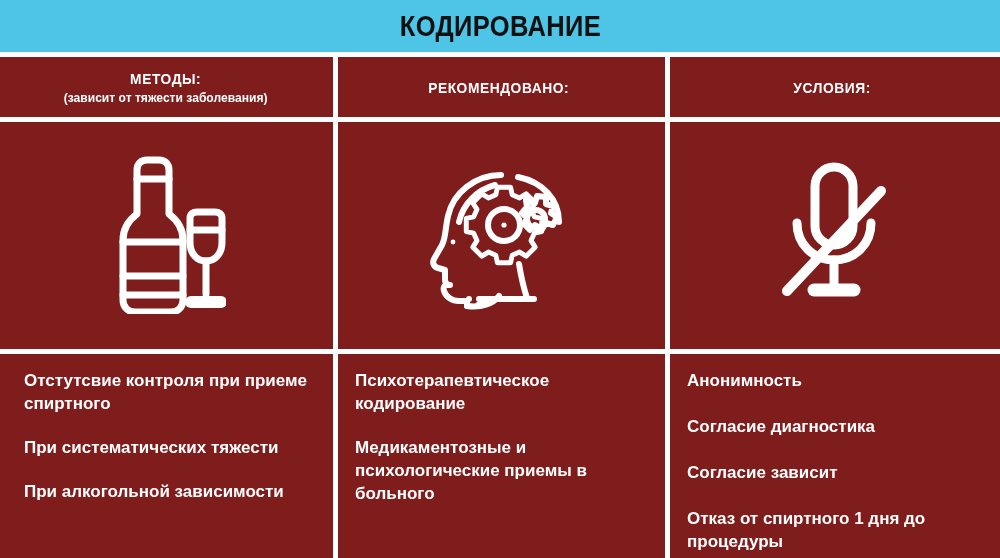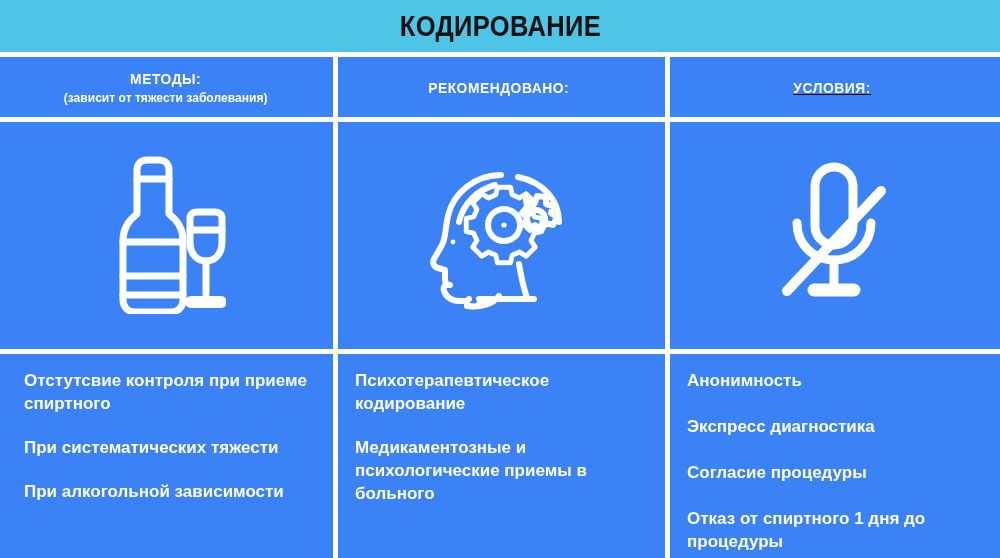--- a/index.html
+++ b/index.html
@@ -7,21 +7,21 @@
     padding: 0;
     background: #ffffff;
   }
   body {
     font-family: "Liberation Sans", "DejaVu Sans", sans-serif;
   }
   #infographic {
     position: relative;
     width: 1000px;
     height: 558px;
-    background: #3b82f6;
+    background: #7f1d1d;
     overflow: hidden;
   }
 
   
   .title-band {
     position: absolute;
     left: 0;
     top: 0;
     width: 1000px;
     height: 52px;
@@ -73,21 +73,21 @@
     flex: 0 0 333px;
     display: flex;
     flex-direction: column;
     align-items: center;
     justify-content: center;
     text-align: center;
     box-sizing: border-box;
     padding: 0 10px;
   }
   .header-cell.mid  { flex: 0 0 332px; }
-  .header-cell.last { flex: 0 0 335px; text-decoration: underline; }
+  .header-cell.last { flex: 0 0 335px; }
   .header-title {
     color: #ffffff;
     font-weight: bold;
     font-size: 15px;
     letter-spacing: 0.6px;
     transform: scaleX(0.92);
     white-space: nowrap;
   }
   .header-sub {
     color: #ffffff;
@@ -287,19 +287,19 @@
       <p class="bullet">При алкогольной зависимости</p>
     </div>
 
     <div class="text-cell mid">
       <p class="bullet">Психотерапевтическое кодирование</p>
       <p class="bullet">Медикаментозные и психологические приемы в больного</p>
     </div>
 
     <div class="text-cell last">
       <p class="bullet">Анонимность</p>
-      <p class="bullet">Экспресс диагностика</p>
-      <p class="bullet">Согласие процедуры</p>
+      <p class="bullet">Согласие диагностика</p>
+      <p class="bullet">Согласие зависит</p>
       <p class="bullet">Отказ от спиртного 1 дня до процедуры</p>
     </div>
   </div>
 
 </div>
 
 </body></html>

